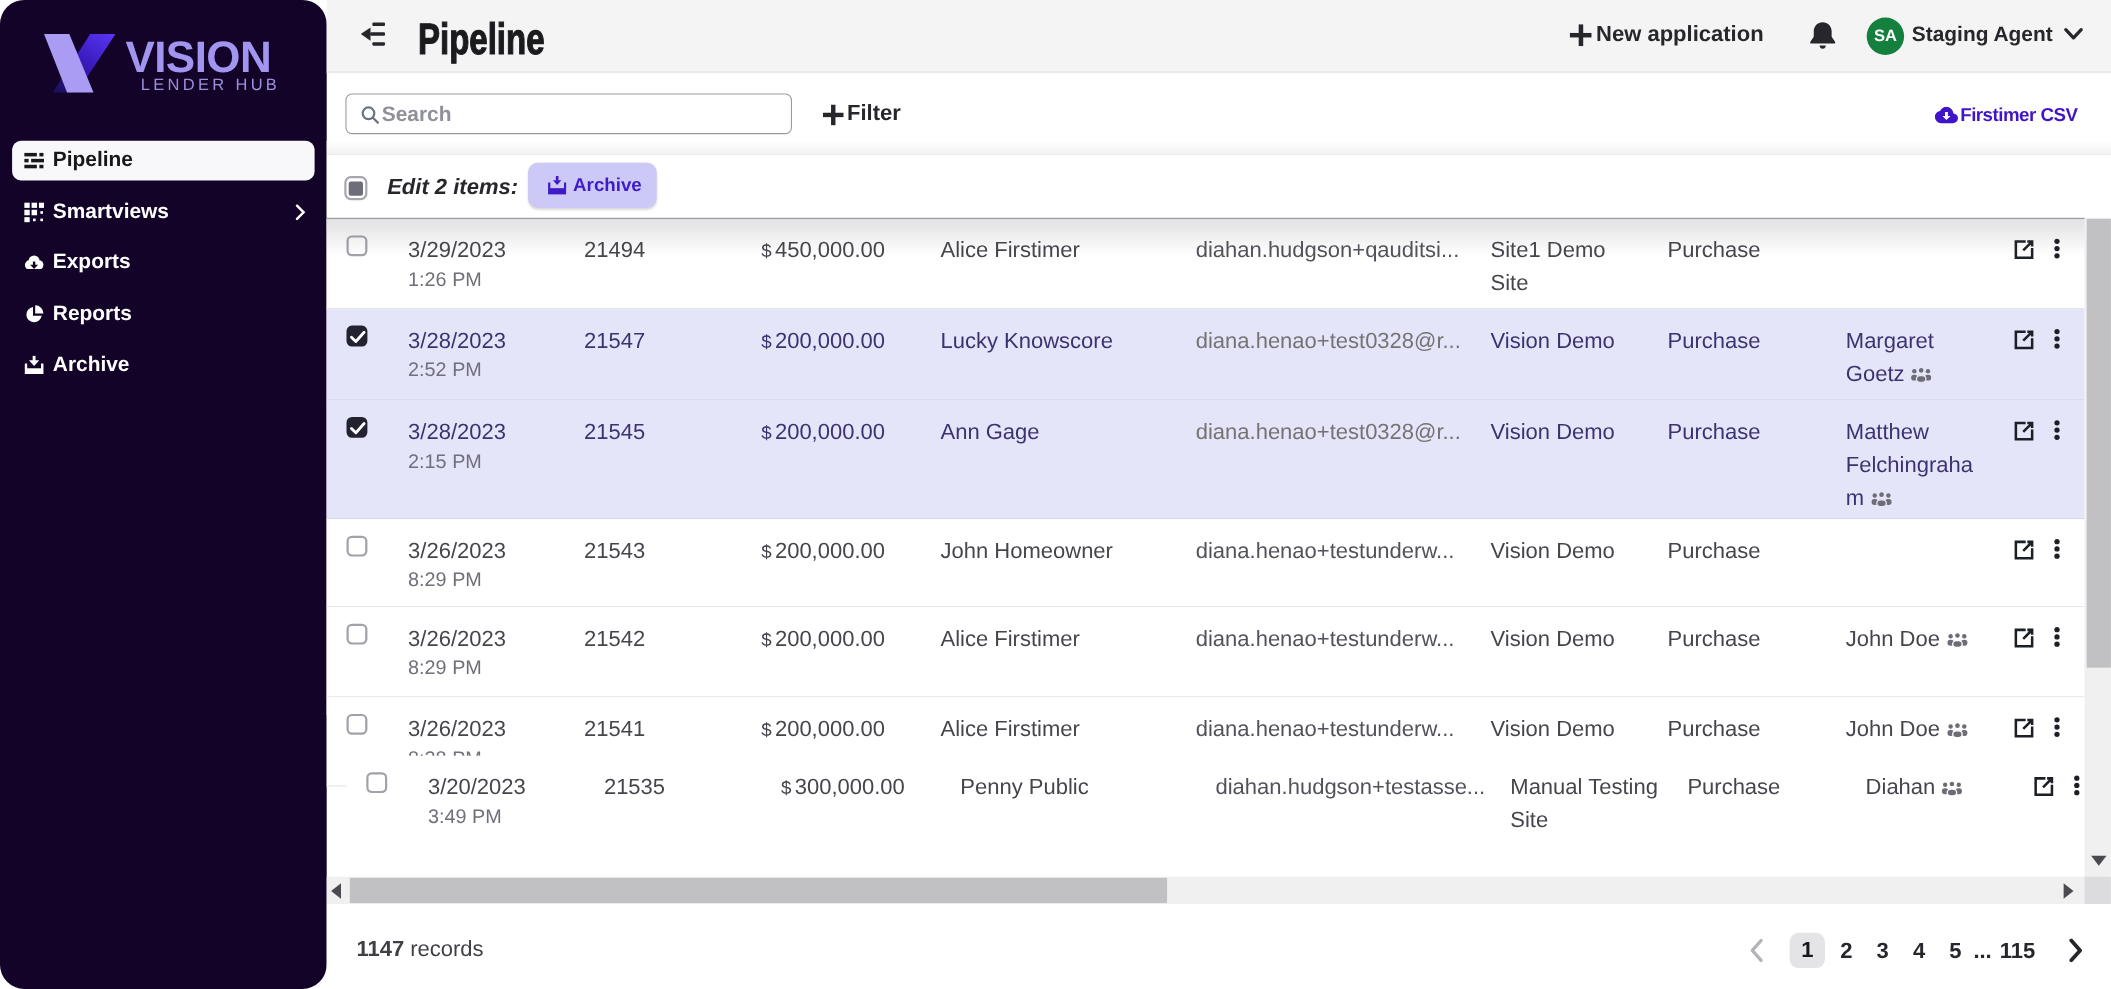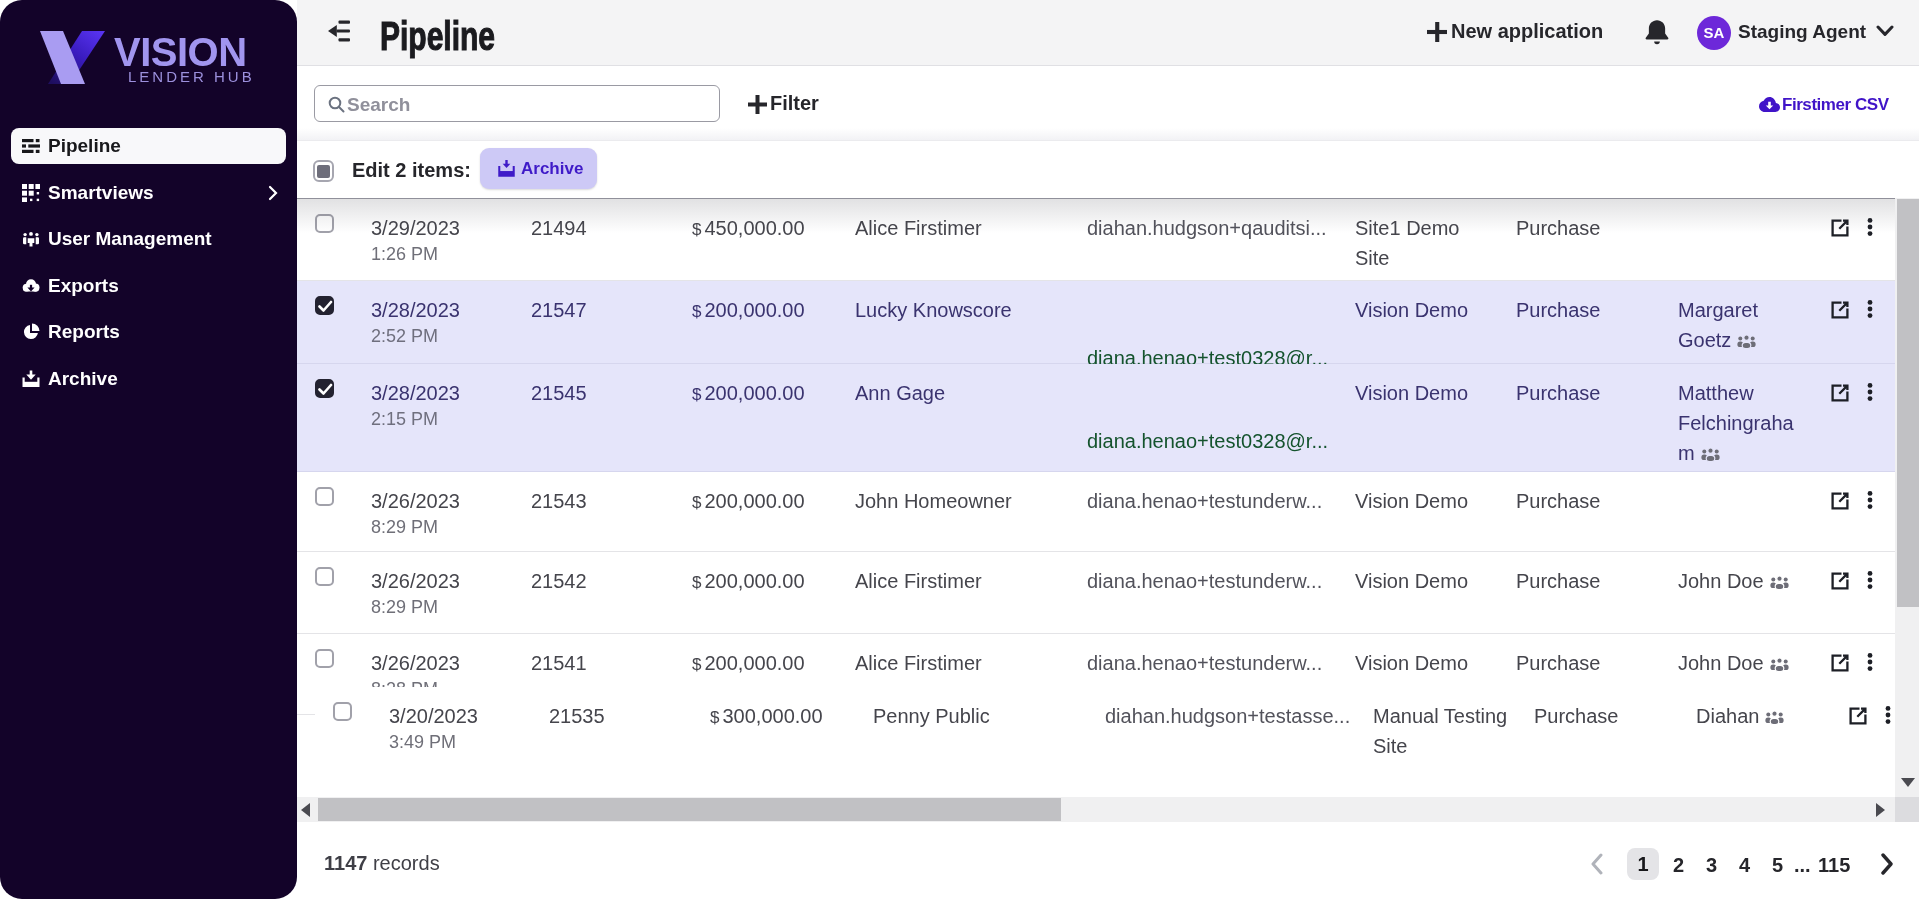--- a/index.html
+++ b/index.html
@@ -21,58 +21,58 @@
 
 
 #topbar { position:absolute; left:297px; top:0; width:1622px; height:66px; background:#f4f4f5;
   border-bottom:1px solid #e0e0e4; }
 
 #title { position:absolute; left:380px; top:14px; font-size:40px; font-weight:700; color:#1b1b1f;
   transform:scaleX(0.75); transform-origin:0 0; -webkit-text-stroke:1.1px #1b1b1f; }
 #newapp { position:absolute; left:1451px; top:20px; font-size:20px; font-weight:700; color:#26262b; }
 #bell { position:absolute; }
 #avatar { position:absolute; left:1697px; top:16px; width:34px; height:34px; border-radius:50%;
-  background:#6d28d9; color:#fff; font-size:15px; font-weight:700; text-align:center; line-height:34px; }
+  background:#15803d; color:#fff; font-size:15px; font-weight:700; text-align:center; line-height:34px; }
 #agentname { position:absolute; left:1738px; top:21px; font-size:19px; font-weight:700; color:#26262b; }
 #agentchev { position:absolute; left:1876px; top:25px; }
 
 
 #searchbox { position:absolute; left:314px; top:85px; width:406px; height:37px; border:1px solid #9a9aa3;
   border-radius:6px; background:#fff; }
 #searchbox .sic { position:absolute; left:13px; top:10px; }
 #searchbox .ph { position:absolute; left:32px; top:8px; font-size:19px; color:#90909b; font-weight:600; }
 #filter { position:absolute; left:748px; top:92px; }
 #filter .txt { position:absolute; left:22px; top:0px; font-size:20px; font-weight:700; color:#26262b; white-space:nowrap; }
 #dlcsv { position:absolute; left:1759px; top:93px; color:#4014c8; }
 #dlcsv .txt { position:absolute; left:23px; top:1.5px; font-size:17px; letter-spacing:-0.45px; font-weight:700; white-space:nowrap; }
 
 
 #editbar { position:absolute; left:297px; top:141px; width:1622px; height:57px; background:#fff; }
 #editcb { position:absolute; left:16px; top:19px; width:21px; height:22px; border:2px solid #a6a6b0;
   border-radius:6px; background:#fff; }
 #editcb .inner { position:absolute; left:2px; top:2.5px; width:13px; height:13px; background:#6e6e7b; border-radius:2px; }
-#editlabel { position:absolute; left:55px; top:18px; font-size:20px; font-weight:700; color:#26262b; }
+#editlabel { position:absolute; left:55px; top:18px; font-size:20px; font-weight:700; color:#26262b;font-style:italic; }
 #archivebtn { position:absolute; left:183px; top:7px; width:117px; height:41px; background:#cdc9f6;
   border-radius:9px; box-shadow:0 1px 2px rgba(0,0,0,0.15); }
 #archivebtn .txt { position:absolute; left:41px; top:11px; font-size:17px; font-weight:700; color:#3f1bc8; }
 #archivebtn .aic { position:absolute; left:18px; top:12px; }
 
 
 #tablewrap { position:absolute; left:297px; top:198px; width:1622px; height:452px; background:#fff;padding-left:32px; }
 #topline { position:absolute; left:297px; top:198px; width:1598px; height:1px; background:#90909a; z-index:5; }
 #topshadow { position:absolute; left:297px; top:199px; width:1598px; height:34px; z-index:4;
   background:linear-gradient(to bottom, rgba(70,70,80,0.16), rgba(70,70,80,0)); pointer-events:none; }
 .row { position:absolute; left:0; width:1598px; border-bottom:1px solid #e4e4e7; background:#fff; }
 .row.sel { background:#e5e5fa; border-bottom:1px solid #d6d6ee; }
 .cell { position:absolute; top:14px; font-size:20px; color:#45454c; line-height:30px; }
 .sub { font-size:18px; color:#6f6f78; margin-top:0px; line-height:22px; }
 .sel .cell { color:#3a336f; }
 .sel .sub { color:#6f6f7e; }
 .email { font-size:20px; color:#52525b; }
-.sel .email { color:#14532d;margin-top:48px; }
+.sel .email { color:#737373; }
 .dollar { font-size:17px; margin-right:3px; }
 .cb { position:absolute; left:18px; top:15px; width:19px; height:19px; border:2px solid #a1a1aa;
   border-radius:5px; background:#fff; }
 .cb.on { border-color:#232230; background:#232230; }
 .cb.on svg { position:absolute; left:1px; top:2px; }
 .c-date { left:74px; }
 .c-id   { left:234px; }
 .c-amt  { left:395px; }
 .c-name { left:558px; }
 .c-mail { left:790px; width:250px; }
@@ -148,33 +148,20 @@
               <rect x="14.7" y="8" width="2.4" height="2.4"></rect>
             <rect x="0" y="13.4" width="5" height="5"></rect>
               <rect x="8" y="14.7" width="2.4" height="2.4"></rect>
               <rect x="14.7" y="14.7" width="2.4" height="2.4"></rect>
           </g>
         </svg>
         <span class="lb">Smartviews</span>
         <svg class="chev" width="10" height="16" viewBox="0 0 10 16">
             <path d="M2 2 L8 8 L2 14" stroke="#fff" stroke-width="2.2" fill="none" stroke-linecap="round"></path>
           </svg>
-      </div>
-      <div class="nav">
-        <svg class="ic" viewBox="0 0 18 18">
-          <g fill="#fff">
-            <circle cx="3.1" cy="4.6" r="1.7"></circle>
-            <circle cx="14.9" cy="4.6" r="1.7"></circle>
-            <rect x="1" y="7.2" width="4.2" height="7" rx="1.2"></rect>
-            <rect x="12.8" y="7.2" width="4.2" height="7" rx="1.2"></rect>
-            <circle cx="9" cy="3.9" r="2.6" stroke="#130329" stroke-width="1.4"></circle>
-            <path d="M5 7.6 L13 7.6 L13 13.6 L11.2 13.6 L11.2 17.2 L6.8 17.2 L6.8 13.6 L5 13.6 Z" stroke="#130329" stroke-width="1.4"></path>
-          </g>
-        </svg>
-        <span class="lb">User Management</span>
       </div>
       <div class="nav">
         <svg class="ic" viewBox="0 0 18 18">
           <circle cx="9" cy="7.2" r="5" fill="#fff"></circle>
           <circle cx="4.6" cy="10.6" r="3.9" fill="#fff"></circle>
           <circle cx="13.4" cy="10.6" r="4.1" fill="#fff"></circle>
           <rect x="1.2" y="10" width="15.6" height="4.6" rx="2.3" fill="#fff"></rect>
           <g fill="#130329">
             <rect x="7.9" y="7.8" width="2.2" height="3.4"></rect>
             <polygon points="5.4,10.6 12.6,10.6 9,14.5"></polygon>

